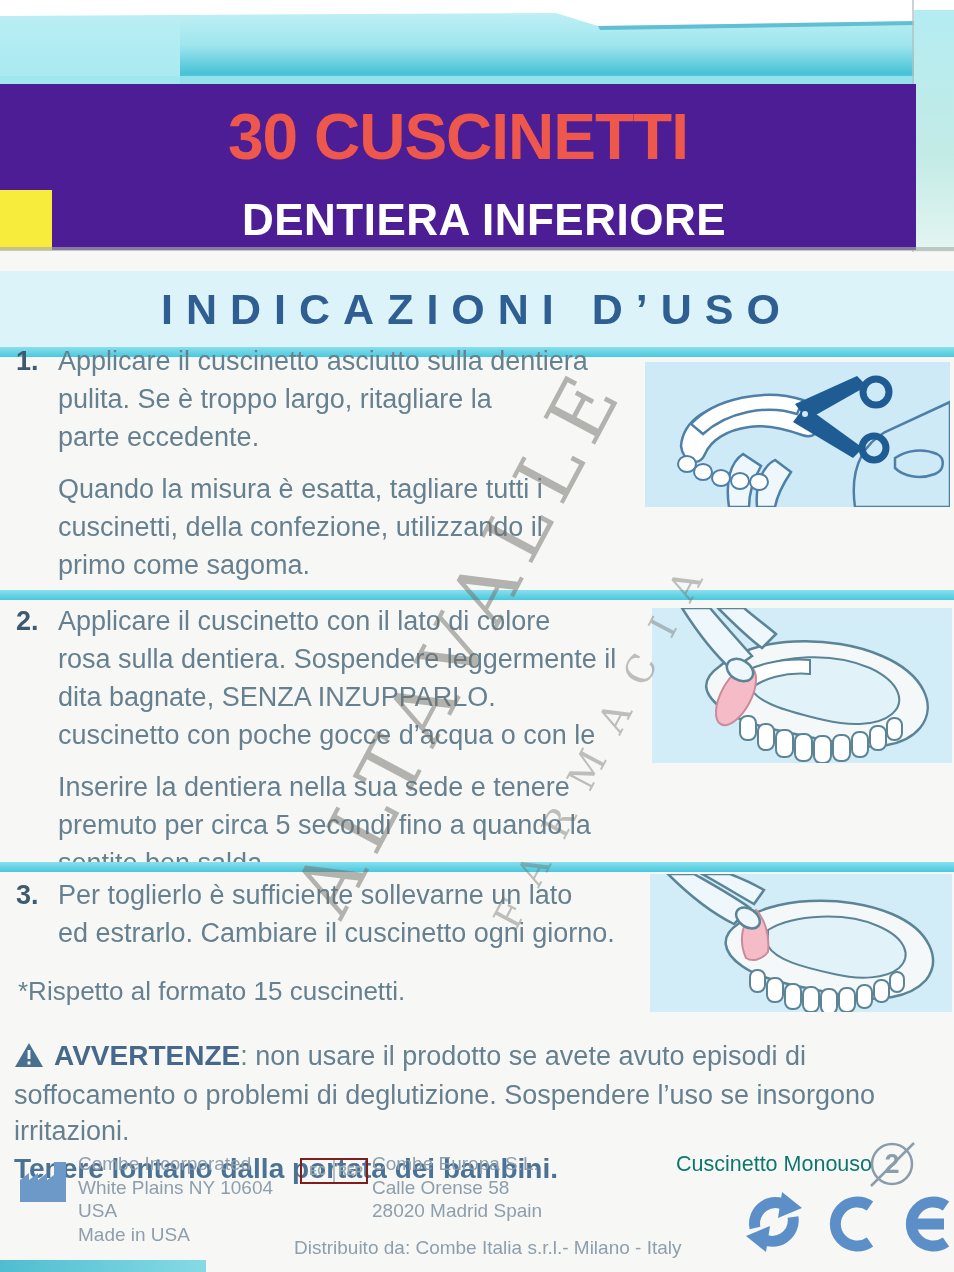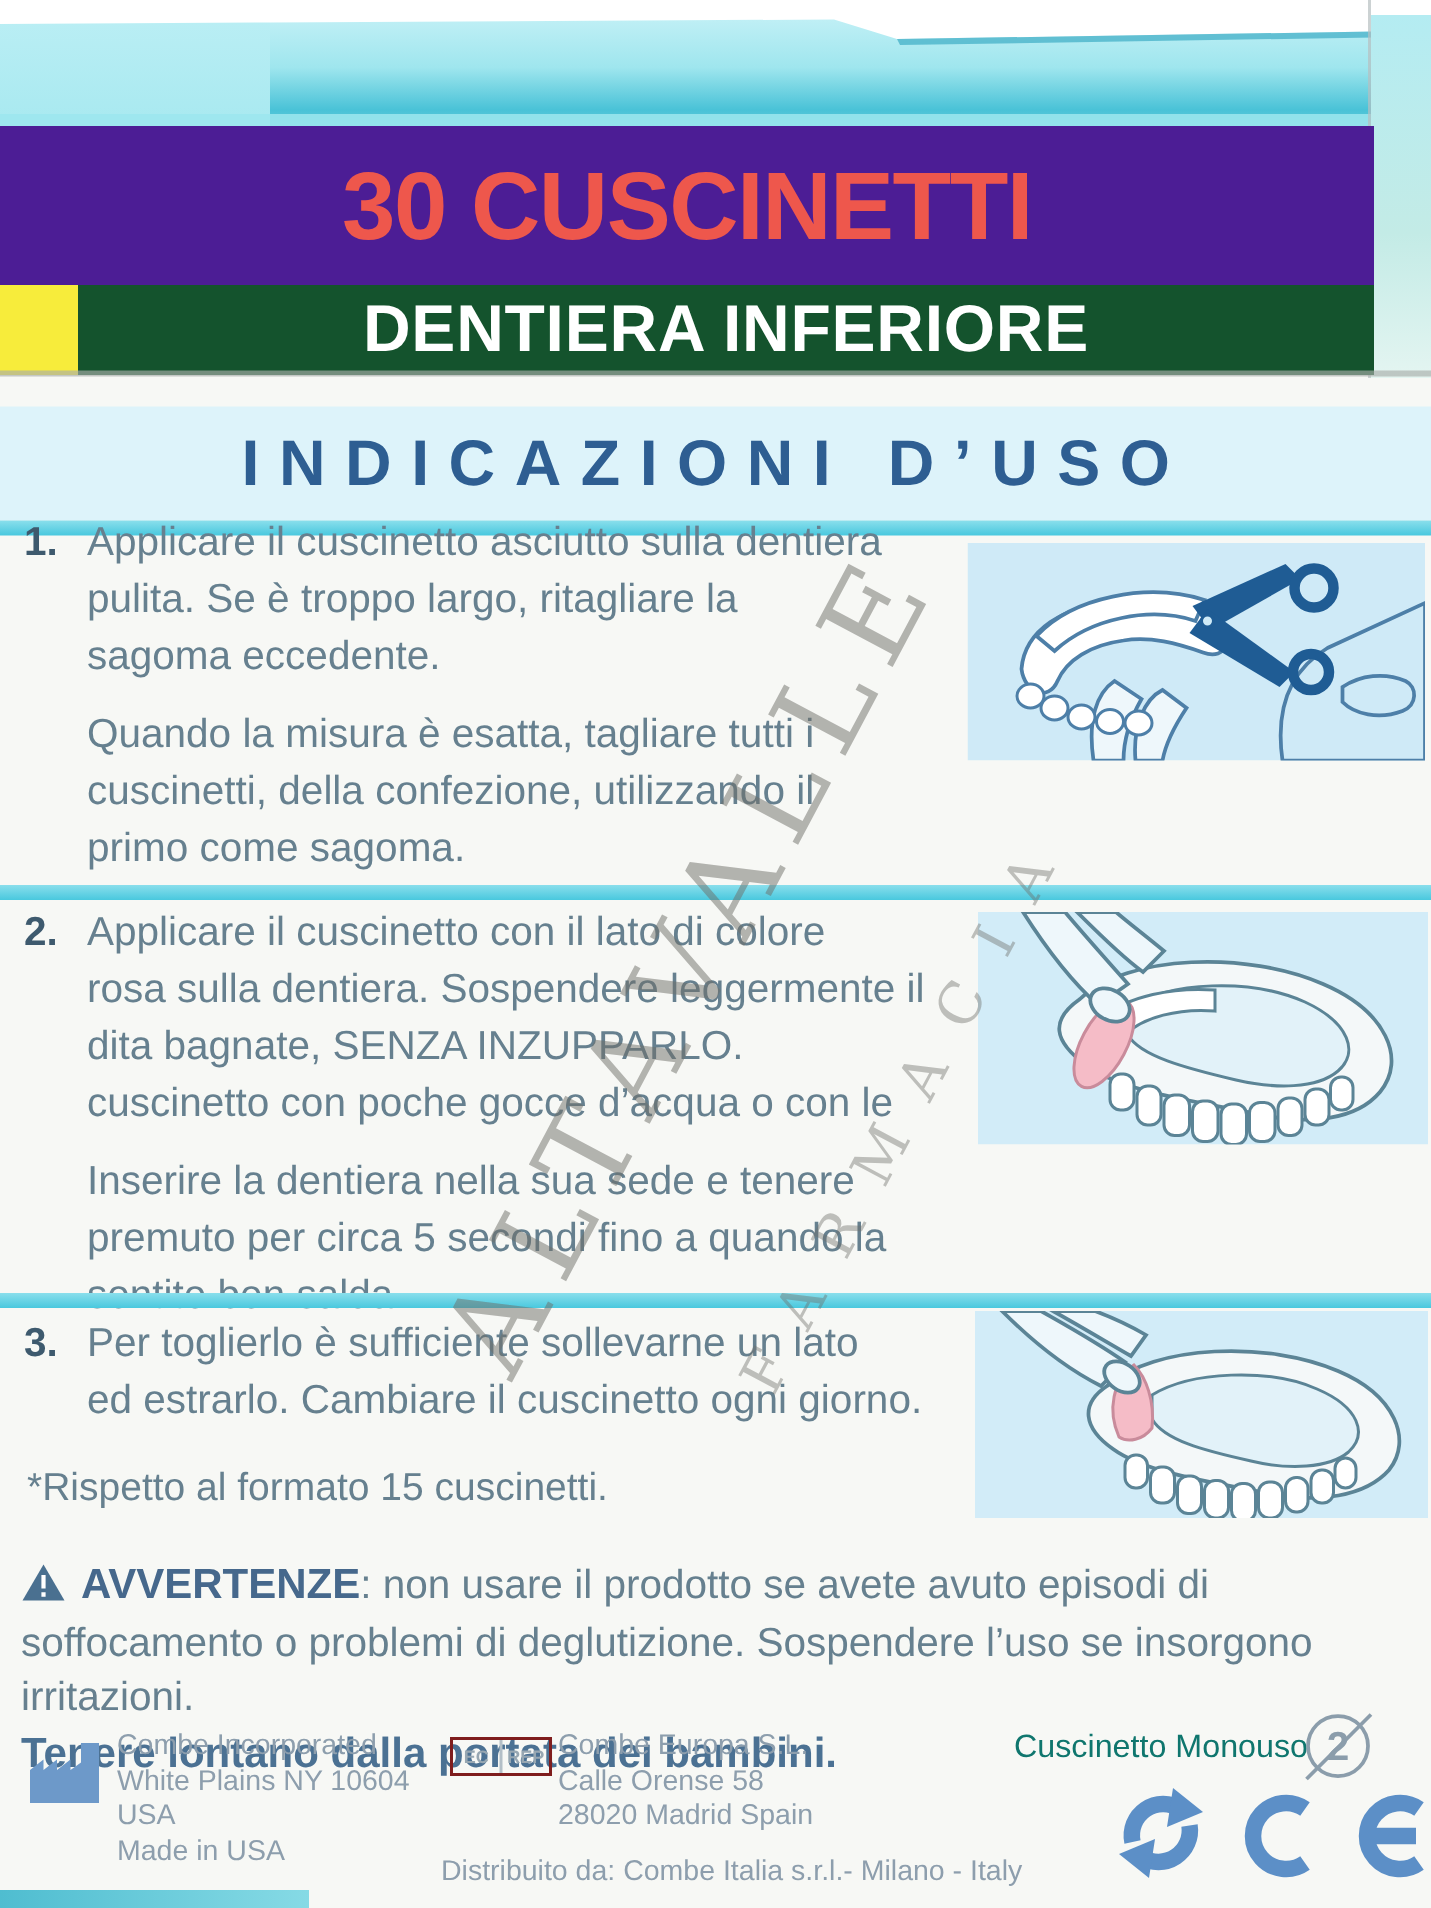--- a/index.html
+++ b/index.html
@@ -10,21 +10,21 @@
   }
   .abs{position:absolute;}
   
   .side-strip{left:914px;top:10px;width:40px;height:242px;
     background:linear-gradient(#b4ecf2,#c3ebe6 60%,#e4f5f1);}
   .edge-line{left:912px;top:0;width:2px;height:252px;background:#b6bfc0;opacity:.7;}
   .yellow-band{left:0;top:84px;width:916px;height:106px;background:#4c1d95;
     display:flex;align-items:center;justify-content:center;}
   .yellow-sliver{left:0;top:190px;width:52px;height:60px;background:#f7ec3b;}
   .count-title{font-size:64px;font-weight:bold;color:#ee574c;letter-spacing:-1px;}
-  .teal-band{left:52px;top:190px;width:864px;height:60px;background:#14532d;
+  .teal-band{left:52px;top:190px;width:864px;height:60px;background:#4c1d95;
     display:flex;align-items:center;justify-content:center;}
   .subtitle{font-size:44px;font-weight:bold;color:#ffffff;letter-spacing:0.5px;}
   .crease{left:0;top:247px;width:954px;height:4px;background:#a9adab;opacity:.65;}
   .light-band{left:0;top:271px;width:954px;height:76px;background:#ddf3fa;
     display:flex;align-items:center;justify-content:center;}
   .section-title{font-size:43px;font-weight:bold;color:#2e5e92;letter-spacing:13px;}
   .divider{left:0;width:954px;height:10px;background:linear-gradient(#8adfec,#49c8de);}
   
   .step{font-size:27px;line-height:38px;color:#66808f;white-space:nowrap;}
   .step .line{padding-left:42px;}
@@ -89,21 +89,21 @@
 </div>
 <div class="abs crease"></div>
 <div class="abs light-band">
   <div class="section-title">INDICAZIONI D’USO</div>
 </div>
 <div class="abs divider" style="top:347px;"></div>
 
 <div class="abs step" style="left:16px;top:342px;width:625px;">
   <div class="line first"><span class="num">1.</span><span>Applicare il cuscinetto asciutto sulla dentiera</span></div>
   <div class="line">pulita. Se è troppo largo, ritagliare la</div>
-  <div class="line">sagoma eccedente.</div>
+  <div class="line">parte eccedente.</div>
   <div class="line pgap">Quando la misura è esatta, tagliare tutti i</div>
   <div class="line">cuscinetti, della confezione, utilizzando il</div>
   <div class="line">primo come sagoma.</div>
 </div>
 <svg class="abs illu" style="left:645px;top:362px;" width="305" height="145" viewBox="0 0 305 145">
   <rect x="0" y="0" width="305" height="145" fill="#cfeaf7"></rect>
   <path d="M210,145 C205,110 215,85 240,70 L305,40 L305,145 Z" fill="#cfeaf7" stroke="#4d7fa8" stroke-width="2.5"></path>
   <path d="M250,96 C262,88 278,86 292,92 C300,96 300,108 290,112 C274,118 258,114 250,106 Z" fill="#cfeaf7" stroke="#4d7fa8" stroke-width="2.5"></path>
   <path d="M84,145 C80,118 86,100 98,92 L116,104 C108,118 104,132 104,145 Z" fill="#eef7fb" stroke="#4d7fa8" stroke-width="2.5"></path>
   <path d="M112,145 C110,122 118,104 130,98 L146,110 C138,122 132,134 130,145 Z" fill="#eef7fb" stroke="#4d7fa8" stroke-width="2.5"></path>

